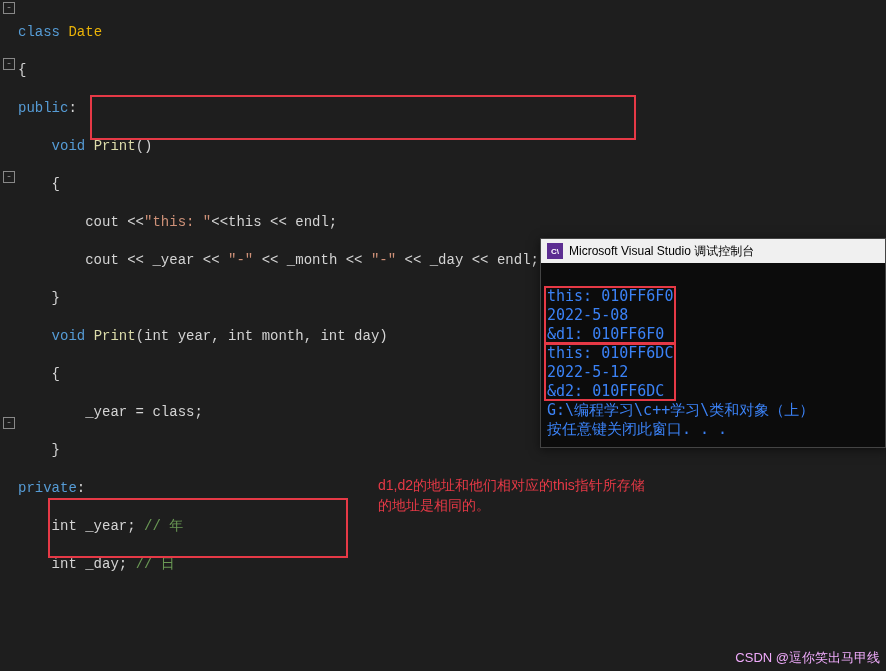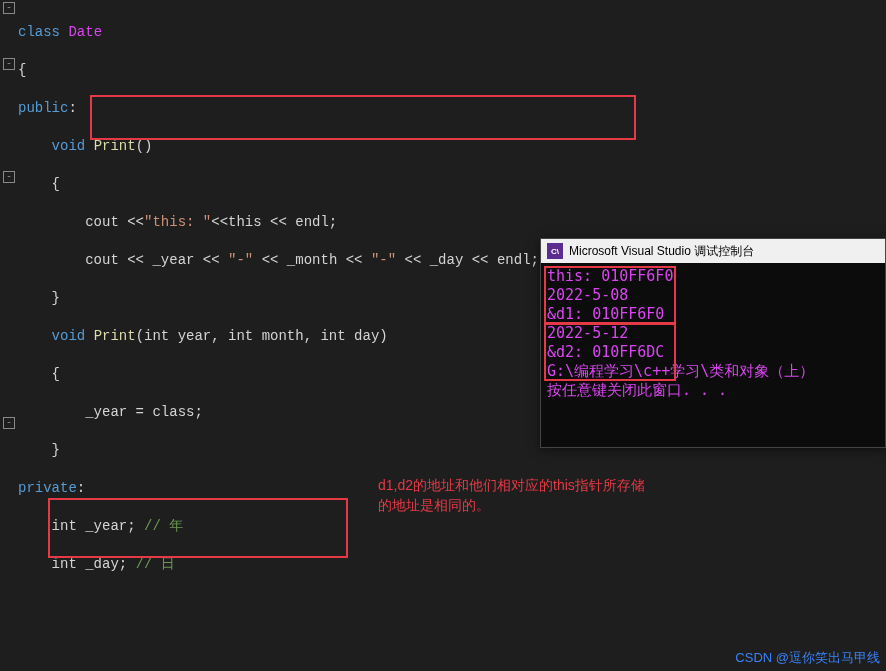--- a/index.html
+++ b/index.html
@@ -34,21 +34,21 @@
     margin: 3px auto;
     cursor: pointer;
   }
   .code {
     position: absolute;
     left: 18px; top: 4px;
     line-height: 19px;
     white-space: pre;
   }
   .kw { color: #569cd6; }
-  .type { color: #d946ef; margin-top: 16px; }
+  .type { color: #eab308; margin-top: 16px; }
   .str { color: #ce9178; }
   .comment { color: #6a9955; }
   .func { color: #dcdcaa; }
   .highlight-box {
     border: 2px solid #e63946;
     position: absolute;
     pointer-events: none;
   }
   .annotation {
     position: absolute;
@@ -85,34 +85,35 @@
     display: flex;
     align-items: center;
     justify-content: center;
     margin-right: 6px;
     font-weight: bold;
   }
   .console-body {
     padding: 4px 6px;
     font-family: 'NSimSun', SimSun, monospace;
     font-size: 15px;
-    color: #d946ef;
+    color: #3b82f6;
     position: relative;
+    margin-top: 20px;
   }
   .console-line { line-height: 19px; white-space: pre; }
   .console-highlight {
     border: 2px solid #e63946;
     position: absolute;
     pointer-events: none;
   }
   .watermark {
     position: absolute;
     right: 6px;
     bottom: 4px;
-    color: #3b82f6;
+    color: #f0abfc;
     font-family: sans-serif;
     font-size: 13px;
   }
 </style>
 </head>
 <body>
 
 <div class="editor">
   <div class="gutter">
     <div class="fold" style="margin-top:2px">-</div>
@@ -164,20 +165,21 @@
 
 <div class="console-window">
   <div class="console-title">
     <div class="console-icon">C\</div>
     <span>Microsoft Visual Studio 调试控制台</span>
   </div>
   <div class="console-body">
     <div class="console-line">this: 010FF6F0</div>
     <div class="console-line">2022-5-08</div>
     <div class="console-line">&amp;d1: 010FF6F0</div>
+    <div class="console-line">this: 010FF6DC</div>
     <div class="console-line">2022-5-12</div>
     <div class="console-line">&amp;d2: 010FF6DC</div>
     <div class="console-line"></div>
     <div class="console-line">G:\编程学习\c++学习\类和对象（上）</div>
     <div class="console-line">按任意键关闭此窗口. . .</div>
     <div class="console-highlight" style="left:3px; top:3px; width:132px; height:58px;"></div>
     <div class="console-highlight" style="left:3px; top:60px; width:132px; height:58px;"></div>
   </div>
 </div>
 

